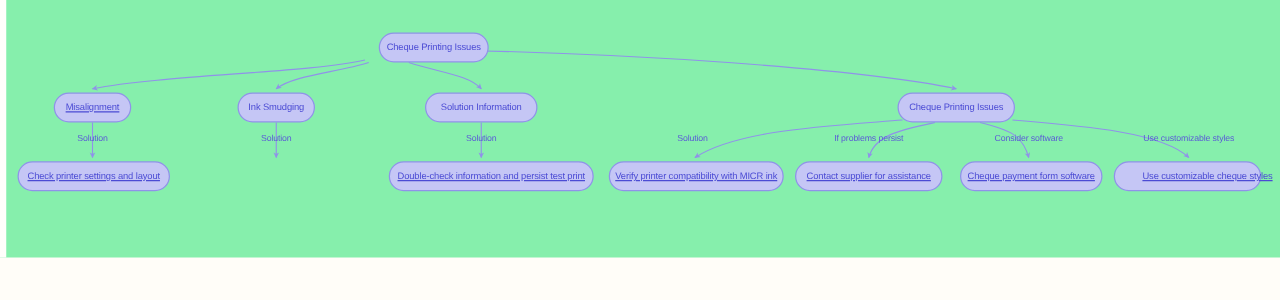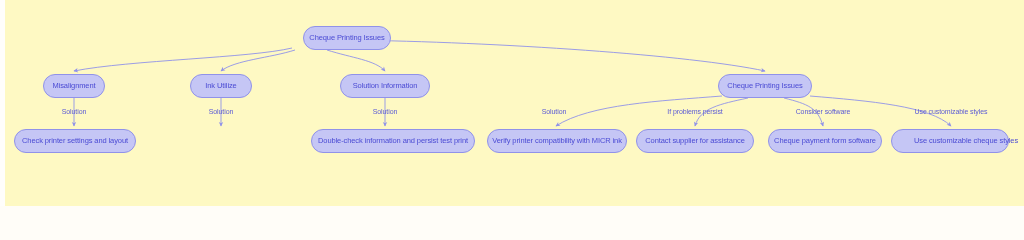--- a/index.html
+++ b/index.html
@@ -13,21 +13,21 @@
     font-family: "Liberation Sans", sans-serif;
     overflow: hidden;
     position: relative;
   }
   #canvas {
     position: absolute;
     left: 0;
     top: 0;
     width: 1024px;
     height: 206px;
-    background: #fef9c3;
+    background: #86efac;
   }
   .left-strip {
     position: absolute;
     left: 0;
     top: 0;
     width: 5px;
     height: 206px;
     background: #fffefb;
   }
   svg.edges {
@@ -60,20 +60,21 @@
   }
   .node-l2 {
     font-size: 7.5px;
     height: 24px;
     border-radius: 12px;
   }
   .node-leaf {
     font-size: 7.5px;
     height: 24px;
     border-radius: 12px;
+    text-decoration: underline;
   }
   .edge-label {
     position: absolute;
     font-size: 7px;
     color: #5b5bd6;
     background: transparent;
     white-space: nowrap;
     letter-spacing: -0.1px;
     transform: translateX(-50%);
   }
@@ -110,25 +111,25 @@
       <path d="M748,98 C720,104 700,108 695,126"></path>
       <path d="M784,98 C808,104 818,108 823,126"></path>
       <path d="M810,96 C870,101 930,106 951,126"></path>
     </g>
   </svg>
 
   <div class="node node-root" style="left:303px; top:26px; width:88px;">
     <span>Cheque Printing Issues</span>
   </div>
 
-  <div class="node node-l2" style="left:43px; top:74px; width:62px;">
+  <div class="node node-l2" style="left:43px; top:74px; width:62px;text-decoration:underline;">
     <span>Misalignment</span>
   </div>
   <div class="node node-l2" style="left:190px; top:74px; width:62px;">
-    <span>Ink Utilize</span>
+    <span>Ink Smudging</span>
   </div>
   <div class="node node-l2" style="left:340px; top:74px; width:90px;">
     <span>Solution Information</span>
   </div>
   <div class="node node-l2" style="left:718px; top:74px; width:94px;">
     <span>Cheque Printing Issues</span>
   </div>
 
   <div class="edge-label" style="left:74px; top:108px;">Solution</div>
   <div class="edge-label" style="left:221px; top:108px;">Solution</div>

